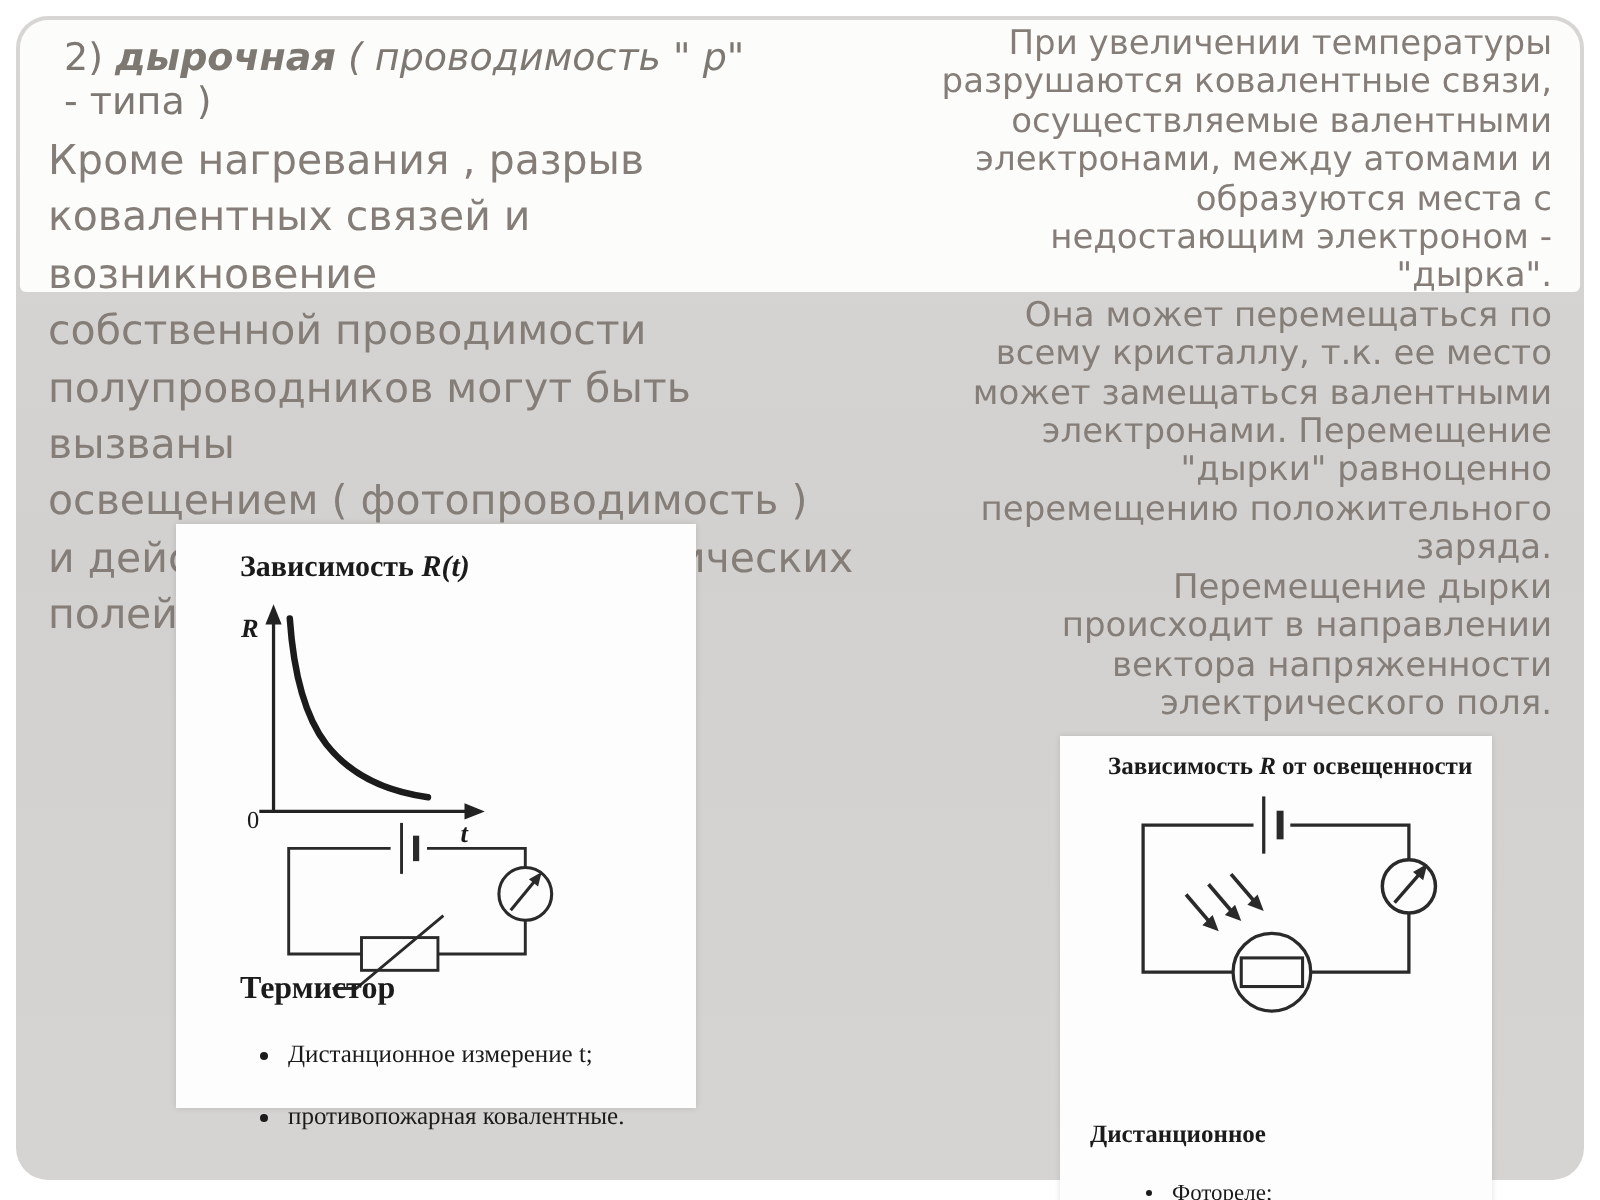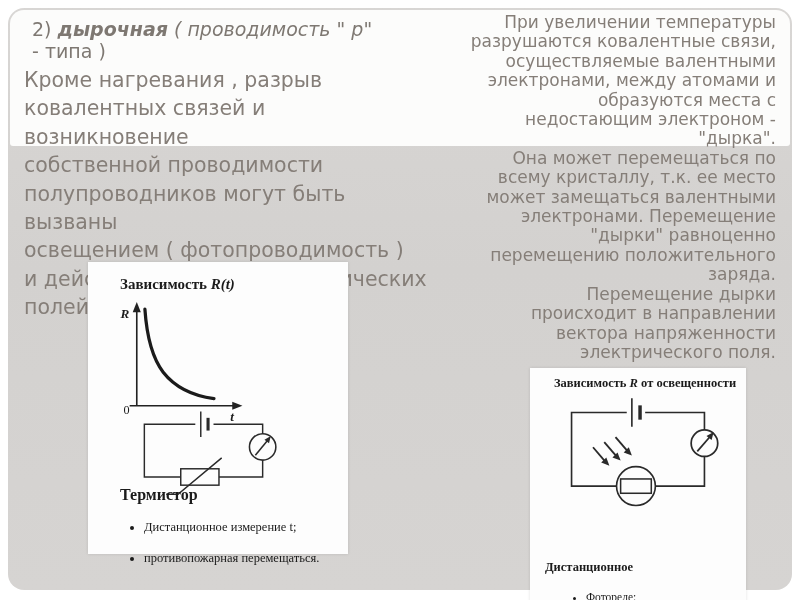--- a/index.html
+++ b/index.html
@@ -132,21 +132,21 @@
 
       <g>
         <rect x="60" y="69" width="42" height="18" fill="#fdfdfd" stroke="#2a2a2a" stroke-width="1.6"></rect>
         <path d="M44,97 H57 L105,57" fill="none" stroke="#2a2a2a" stroke-width="1.6"></path>
       </g>
     </svg>
 
     <div class="fig-caption">Термистор</div>
     <ul class="fig-bullets">
       <li>Дистанционное измерение t;</li>
-      <li>противопожарная перемещаться.</li>
+      <li>противопожарная ковалентные.</li>
     </ul>
   </div>
 
   <div class="fig fig-right">
     <div class="fig-title">
       <span>Зависимость </span><span class="math">R</span><span> от освещенности</span>
     </div>
 
     <svg class="circuit-svg-right" width="184" height="128" viewBox="0 0 180 125">
 

